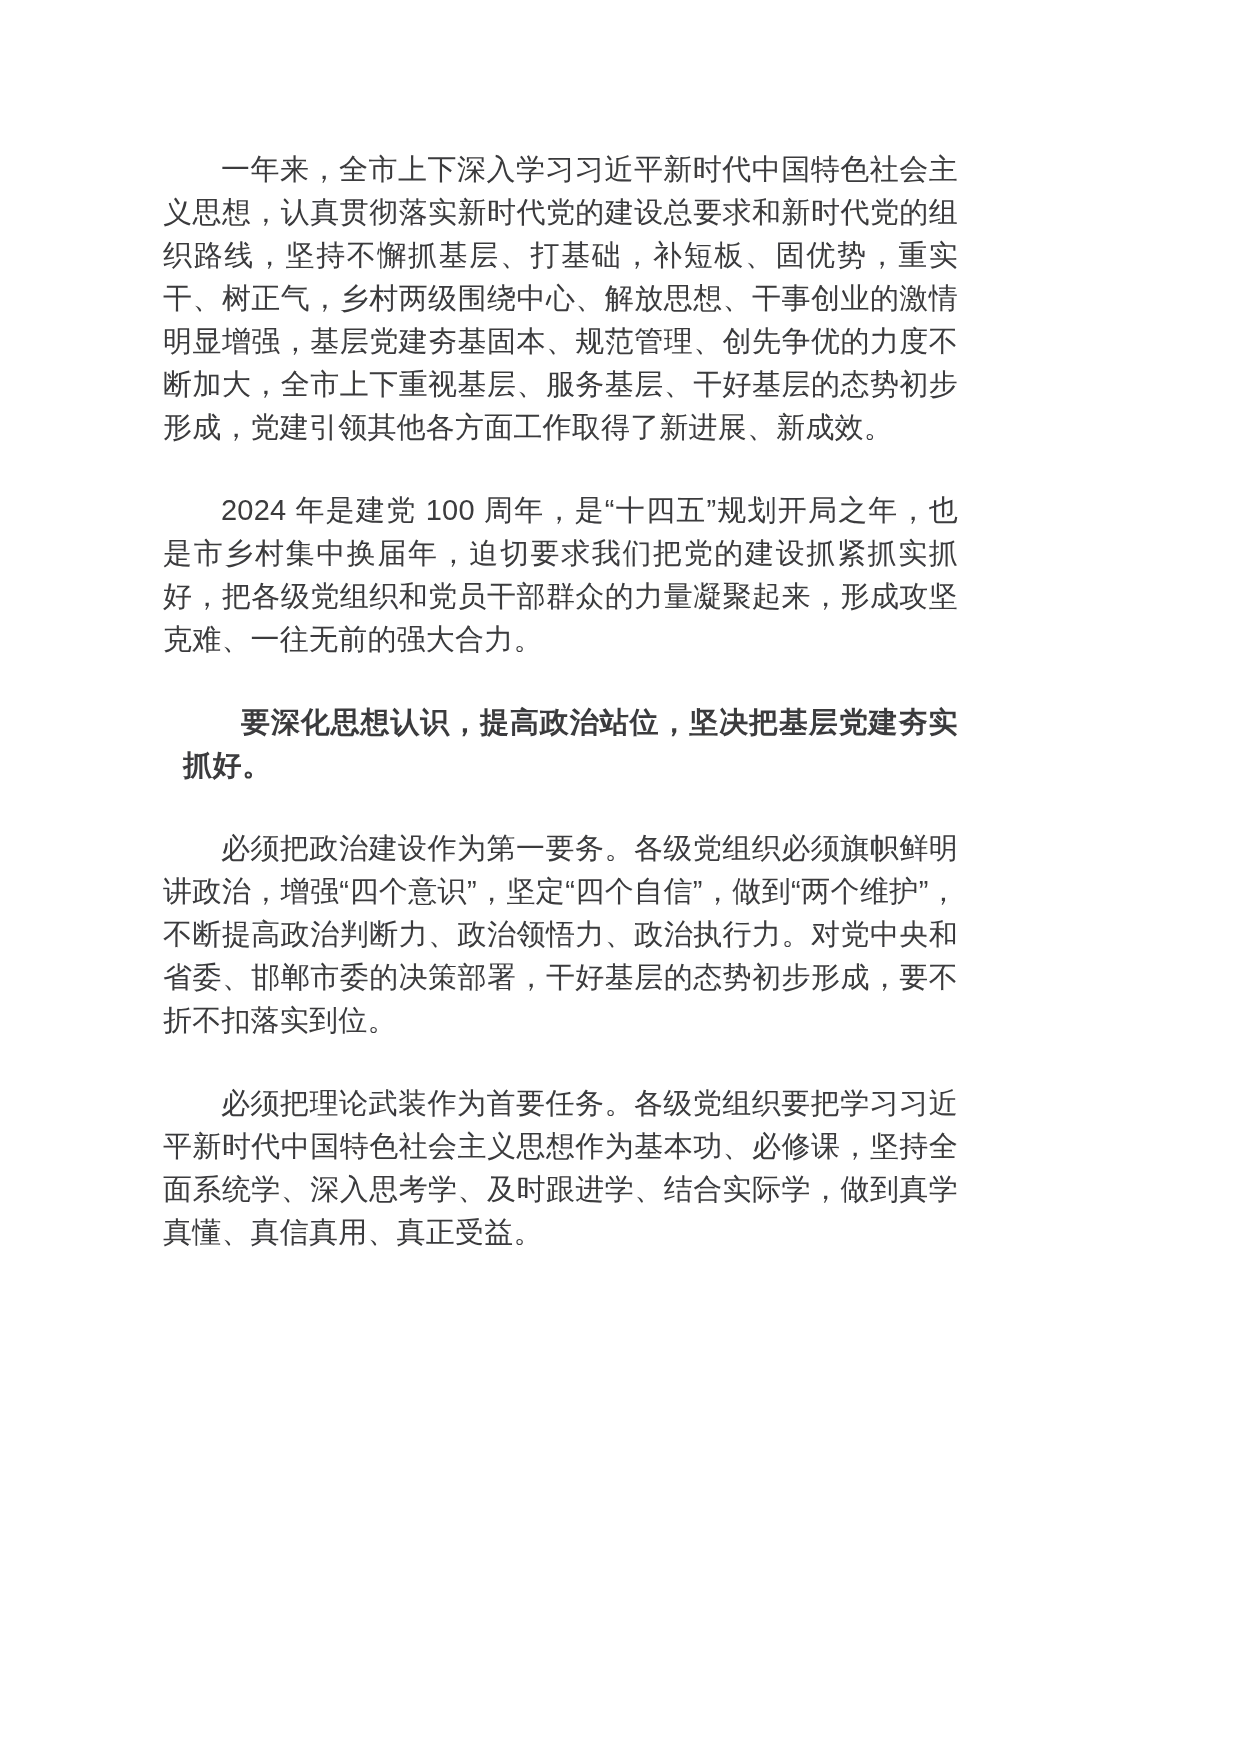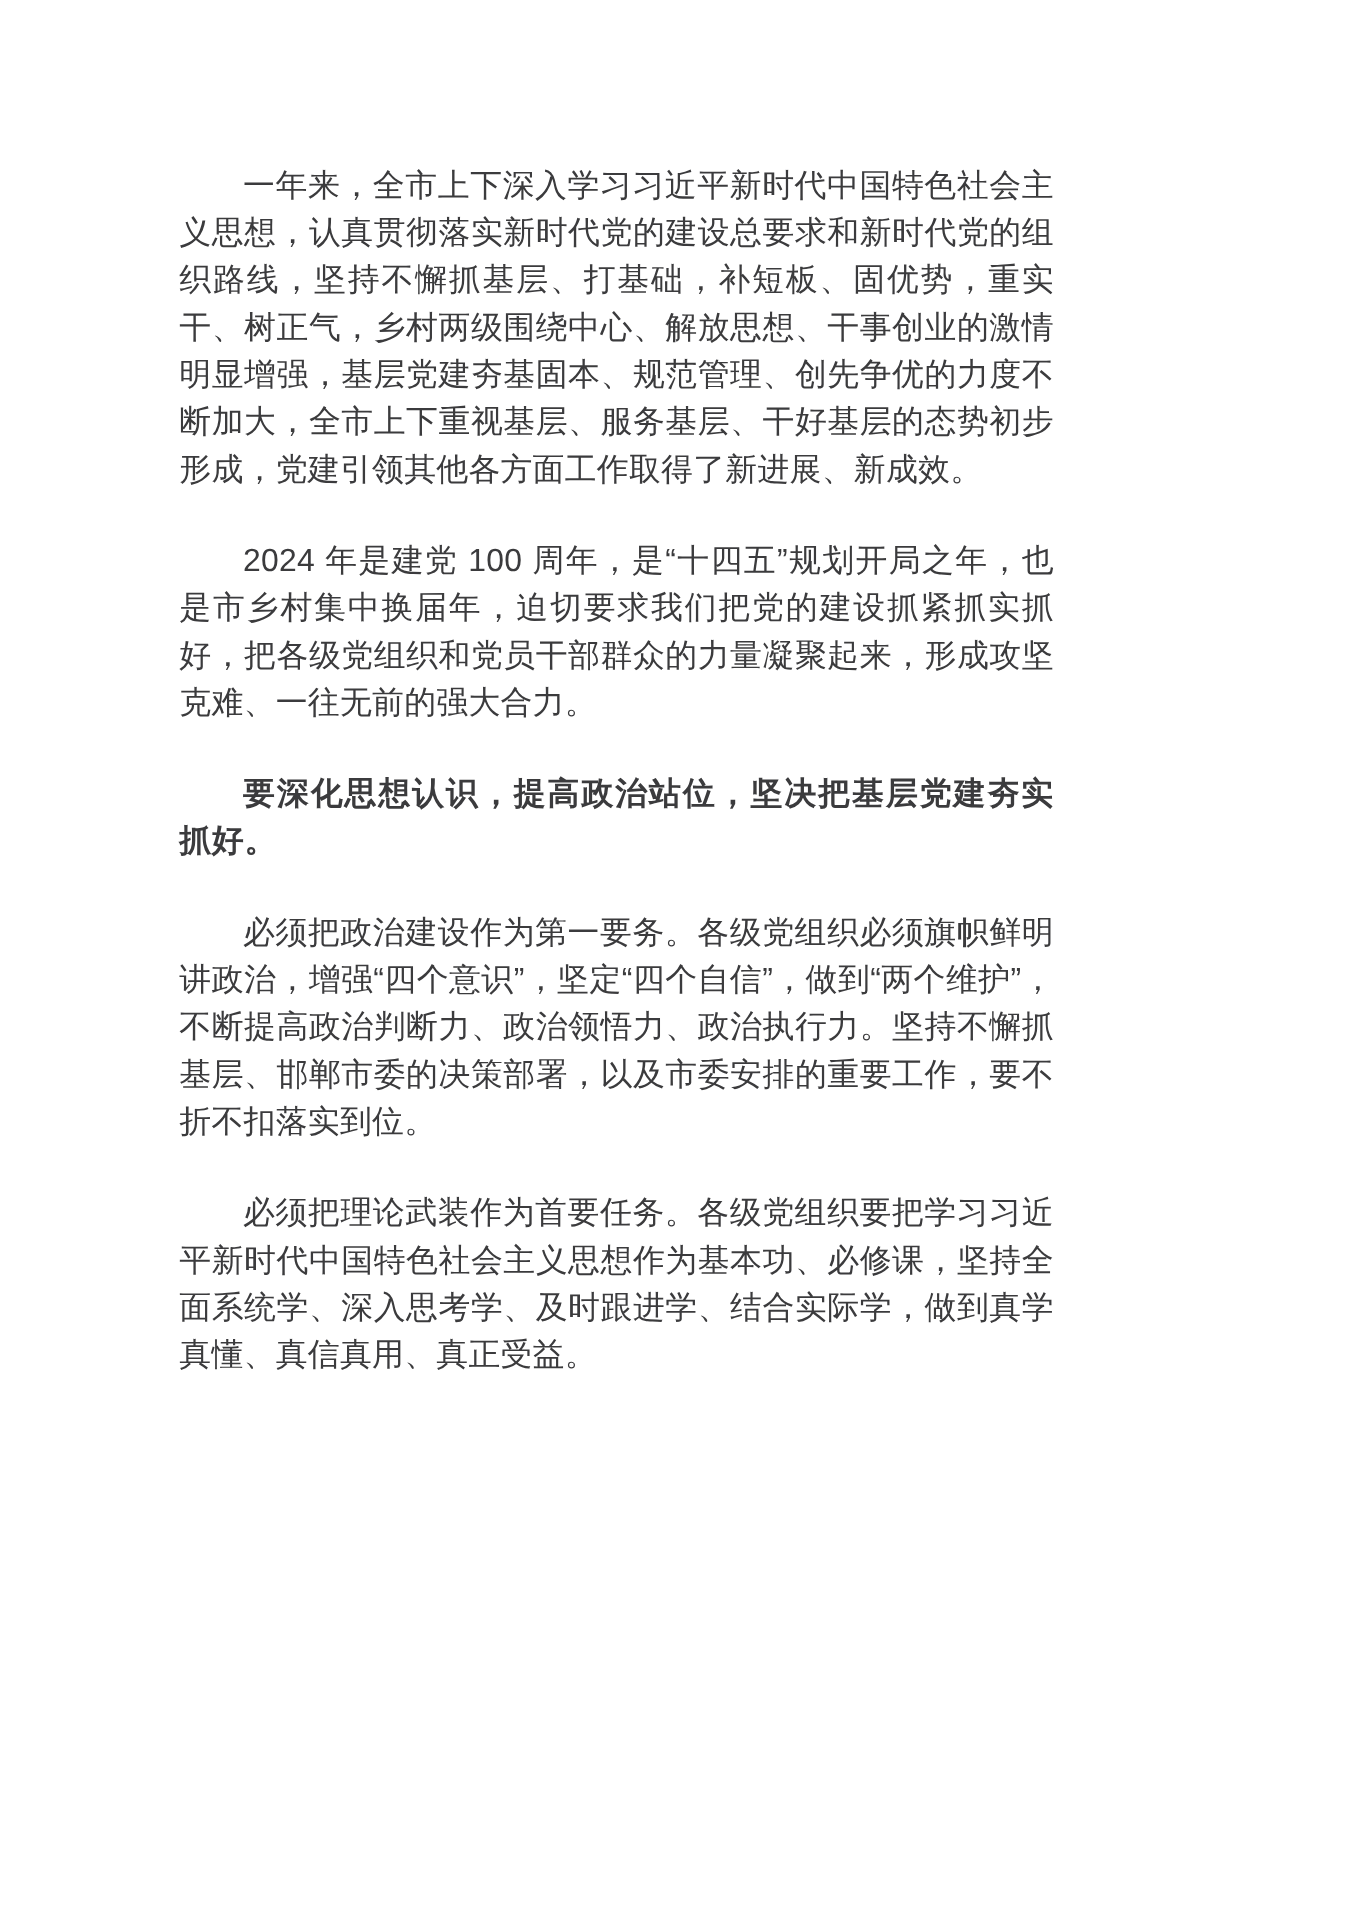--- a/index.html
+++ b/index.html
@@ -33,32 +33,33 @@
     text-align: justify;
     text-justify: inter-ideograph;
     text-indent: 2em;
     letter-spacing: 0.2px;
     font-weight: 400;
     word-break: break-all;
   }
   .para.heading {
     font-weight: 700;
     letter-spacing: 0.6px;
+    margin-left: 20px;
   }
 </style>
 </head>
 <body>
 
 <div class="page">
   <div class="content">
 
     <p class="para">一年来，全市上下深入学习习近平新时代中国特色社会主义思想，认真贯彻落实新时代党的建设总要求和新时代党的组织路线，坚持不懈抓基层、打基础，补短板、固优势，重实干、树正气，乡村两级围绕中心、解放思想、干事创业的激情明显增强，基层党建夯基固本、规范管理、创先争优的力度不断加大，全市上下重视基层、服务基层、干好基层的态势初步形成，党建引领其他各方面工作取得了新进展、新成效。</p>
 
     <p class="para">2024 年是建党 100 周年，是“十四五”规划开局之年，也是市乡村集中换届年，迫切要求我们把党的建设抓紧抓实抓好，把各级党组织和党员干部群众的力量凝聚起来，形成攻坚克难、一往无前的强大合力。</p>
 
     <p class="para heading">要深化思想认识，提高政治站位，坚决把基层党建夯实抓好。</p>
 
-    <p class="para">必须把政治建设作为第一要务。各级党组织必须旗帜鲜明讲政治，增强“四个意识”，坚定“四个自信”，做到“两个维护”，不断提高政治判断力、政治领悟力、政治执行力。坚持不懈抓基层、邯郸市委的决策部署，以及市委安排的重要工作，要不折不扣落实到位。</p>
+    <p class="para">必须把政治建设作为第一要务。各级党组织必须旗帜鲜明讲政治，增强“四个意识”，坚定“四个自信”，做到“两个维护”，不断提高政治判断力、政治领悟力、政治执行力。对党中央和省委、邯郸市委的决策部署，干好基层的态势初步形成，要不折不扣落实到位。</p>
 
     <p class="para">必须把理论武装作为首要任务。各级党组织要把学习习近平新时代中国特色社会主义思想作为基本功、必修课，坚持全面系统学、深入思考学、及时跟进学、结合实际学，做到真学真懂、真信真用、真正受益。</p>
 
   </div>
 </div>
 
 </body></html>

